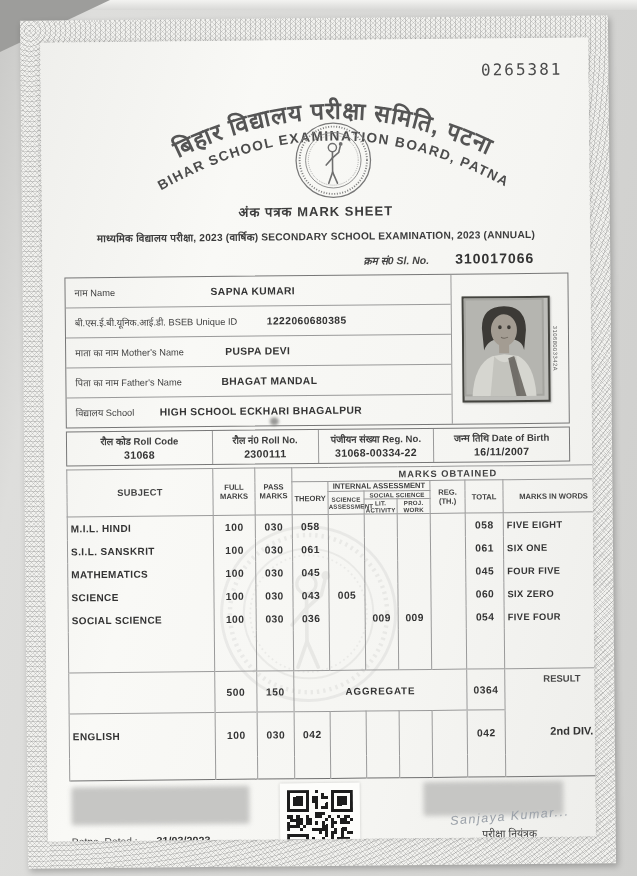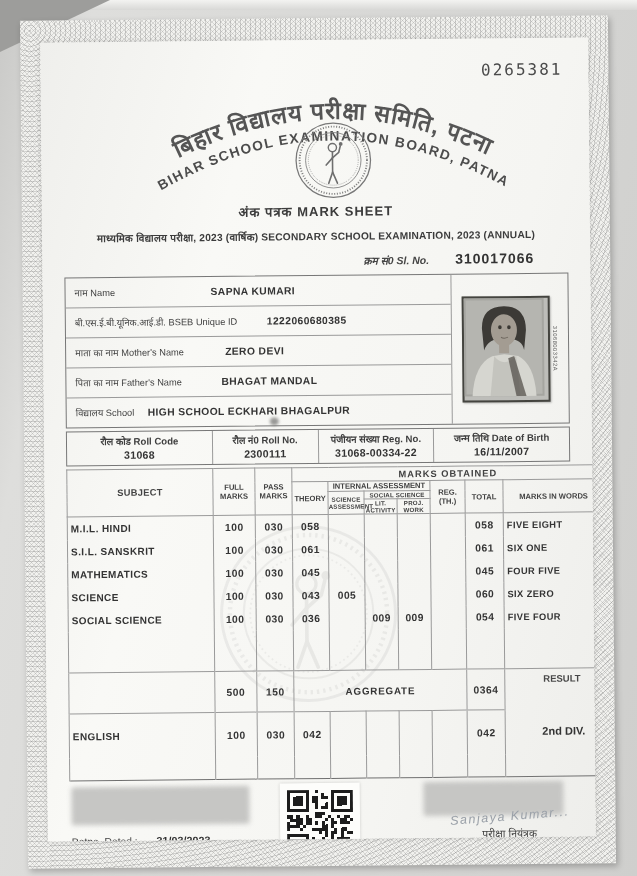--- a/index.html
+++ b/index.html
@@ -46,21 +46,21 @@
   .sl-label{font-size:10.5px;font-weight:bold;color:#454545;font-style:italic;}
   .sl-value{font-size:14px;font-weight:bold;color:#333;letter-spacing:1px;}
   
   .info-wrap{margin-top:7px;border:1.5px solid #777;display:flex;}
   .info-left{flex:1;}
   .info-row{height:29px;border-bottom:1px solid #9a9a9a;display:flex;align-items:center;padding-left:9px;}
   .info-row:last-child{border-bottom:none;}
   .ilabel{font-size:9.3px;color:#3f3f3f;}
   .ivalue{font-size:10.3px;font-weight:bold;color:#343434;letter-spacing:.4px;}
   .w-name .ilabel{width:136px;} .w-uid .ilabel{width:192px;} .w-mother .ilabel{width:150px;}
-  .w-father .ilabel{width:146px;} .w-school .ilabel{width:72px;}
+  .w-father .ilabel{width:146px;} .w-school .ilabel{width:84px;}
   .photo-cell{width:116px;border-left:1px solid #9a9a9a;display:flex;align-items:center;justify-content:center;gap:2px;}
   .photo-frame{width:84px;height:102px;border:2px solid #44443f;background:#bdbdb9;box-shadow:1px 1px 2px rgba(0,0,0,.25);}
   .photo-num{writing-mode:vertical-rl;font-size:5.8px;color:#555;letter-spacing:.5px;}
   
   .roll-strip{margin-top:3px;border:1.5px solid #777;display:flex;}
   .roll-cell{border-right:1px solid #9a9a9a;text-align:center;padding:3px 0 4px;}
   .roll-cell:last-child{border-right:none;}
   .rlabel{font-size:9.6px;font-weight:bold;color:#3e3e3e;display:block;}
   .rvalue{font-size:10.6px;font-weight:bold;color:#333;display:block;margin-top:1px;letter-spacing:.3px;}
   .rc1{width:29%;} .rc2{width:21%;} .rc3{width:23%;} .rc4{width:27%;}
@@ -77,21 +77,21 @@
   td.num{text-align:center;font-size:10.3px;font-weight:bold;letter-spacing:.5px;}
   td.sub{font-size:10px;font-weight:bold;padding-left:9px;letter-spacing:.4px;}
   td.words{font-size:9.3px;font-weight:bold;padding-left:10px;letter-spacing:.4px;}
   tr.mrow td{height:23px;}
   tr.filler1 td{height:40px;}
   tr.agg td{height:40px;border-top:1px solid #9a9a9a;}
   tr.eng td{height:44px;border-top:1px solid #9a9a9a;}
   tr.filler2 td{height:22px;}
   td.result-cell{position:relative;vertical-align:top;border-top:1px solid #9a9a9a;}
   .result-label{position:absolute;top:4px;left:9px;font-size:9.5px;font-weight:bold;color:#474747;margin-left:29px;}
-  .result-value{position:absolute;top:56px;left:8px;width:100%;text-align:center;font-size:11px;font-weight:bold;color:#333;}
+  .result-value{position:absolute;top:56px;left:16px;width:100%;text-align:center;font-size:11px;font-weight:bold;color:#333;}
   td.agg-label{text-align:center;font-size:9.8px;font-weight:bold;letter-spacing:.8px;color:#404040;}
   
   .footer{position:relative;height:96px;margin-top:2px;}
   .smudge{position:absolute;background:#c6c6c4;filter:blur(2.5px);border-radius:2px;}
   .smudge-left{left:2px;top:4px;width:178px;height:38px;}
   .smudge-right{right:10px;top:2px;width:140px;height:34px;}
   .qr-box{position:absolute;left:50%;top:2px;transform:translateX(-52%);background:#fdfdfb;padding:7px;box-shadow:0 0 3px rgba(0,0,0,.18);}
   .place-date{position:absolute;left:2px;top:52px;font-size:10.3px;color:#454545;}
   .place-date b{font-size:10.8px;color:#333;margin-left:16px;}
   .sig-block{position:absolute;right:0;top:30px;text-align:center;}
@@ -156,21 +156,21 @@
         <div class="info-row w-name">
           <span class="ilabel">नाम Name</span>
           <span class="ivalue">SAPNA KUMARI</span>
         </div>
         <div class="info-row w-uid">
           <span class="ilabel">बी.एस.ई.बी.यूनिक.आई.डी. BSEB Unique ID</span>
           <span class="ivalue">1222060680385</span>
         </div>
         <div class="info-row w-mother">
           <span class="ilabel">माता का नाम Mother's Name</span>
-          <span class="ivalue">ZERO DEVI</span>
+          <span class="ivalue">PUSPA DEVI</span>
         </div>
         <div class="info-row w-father">
           <span class="ilabel">पिता का नाम Father's Name</span>
           <span class="ivalue">BHAGAT MANDAL</span>
         </div>
         <div class="info-row w-school">
           <span class="ilabel">विद्यालय School</span>
           <span class="ivalue">HIGH SCHOOL ECKHARI BHAGALPUR</span>
         </div>
       </div>

